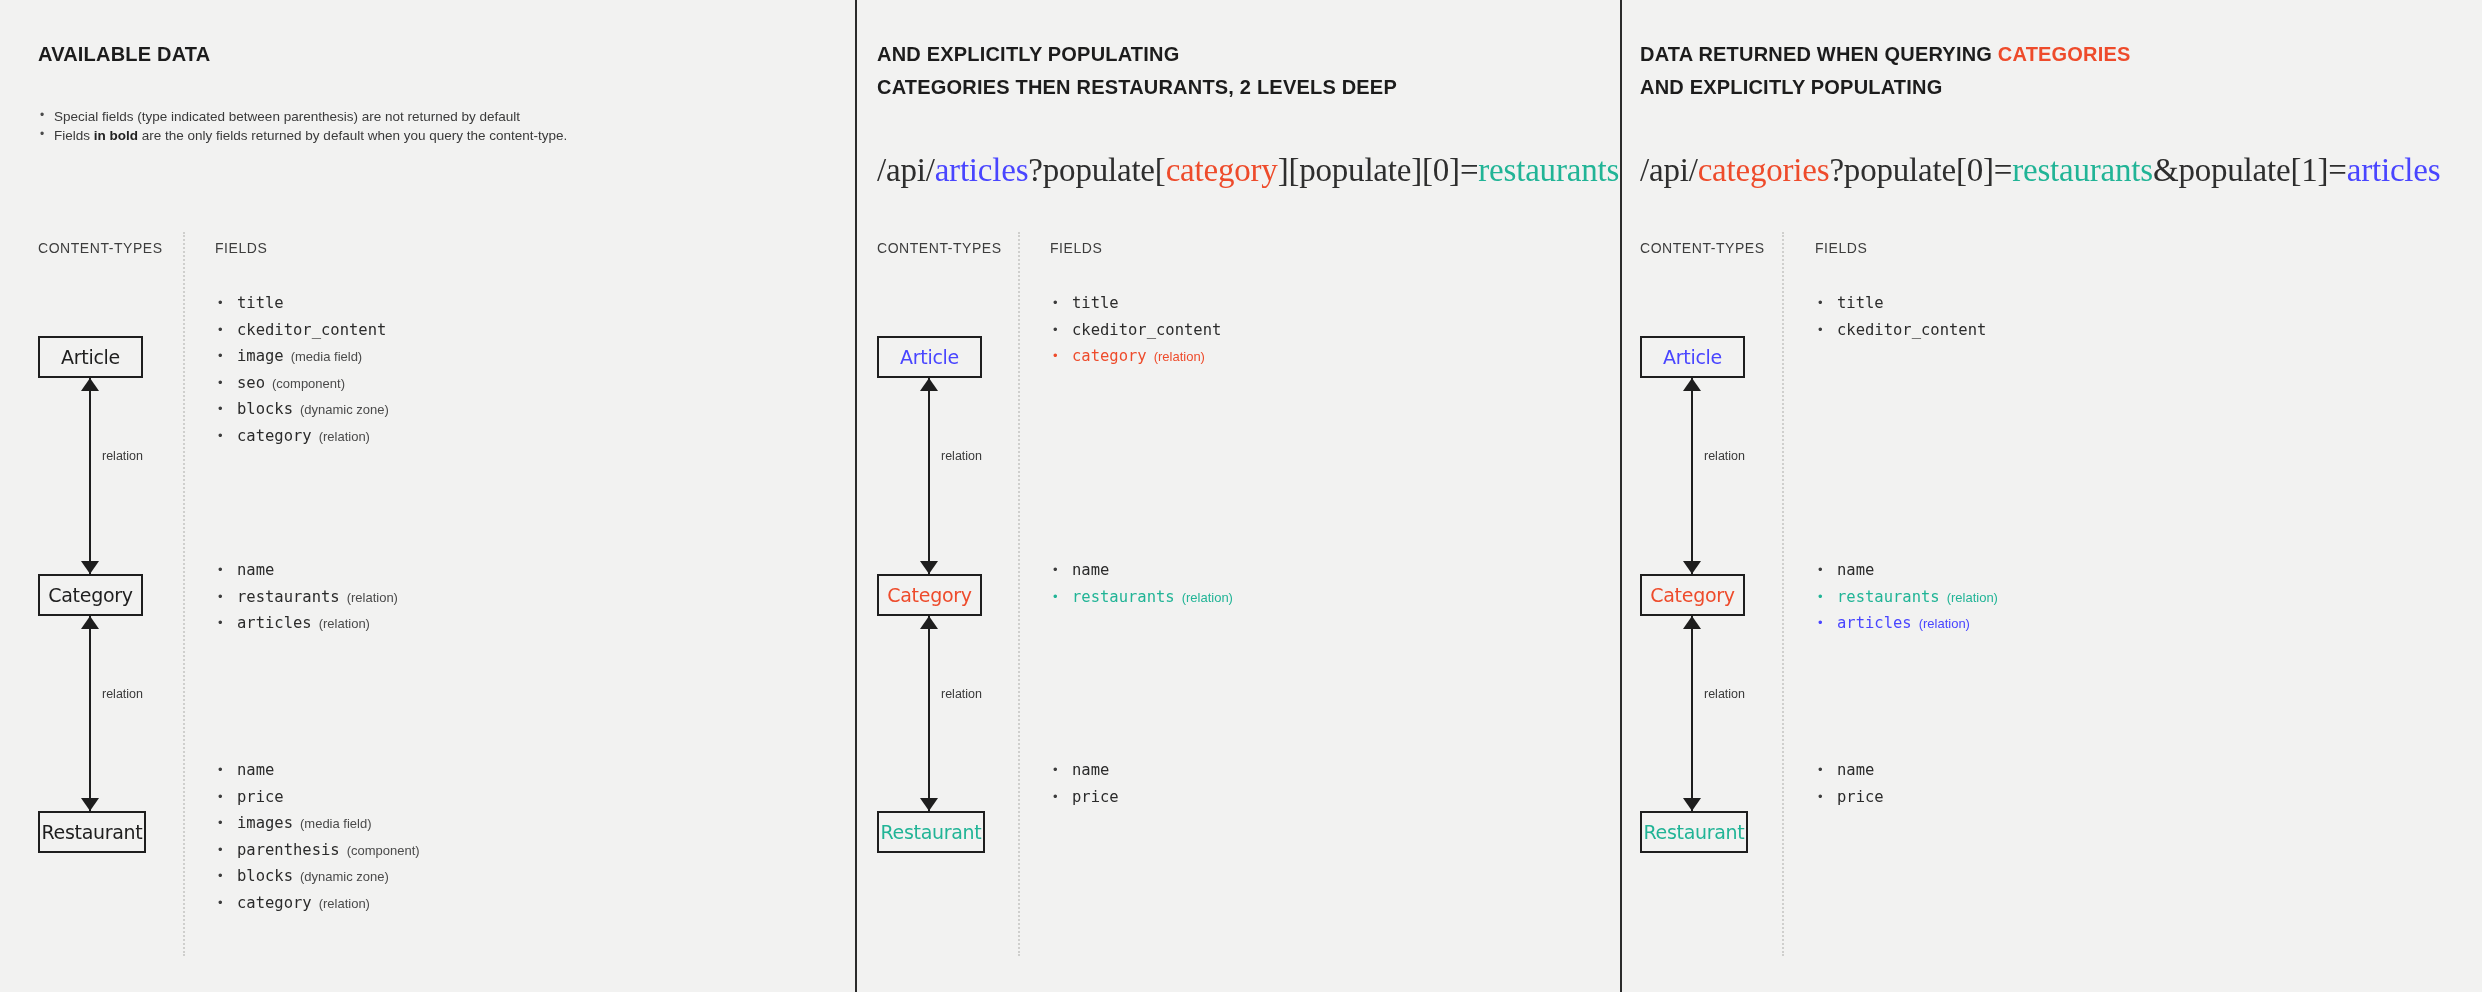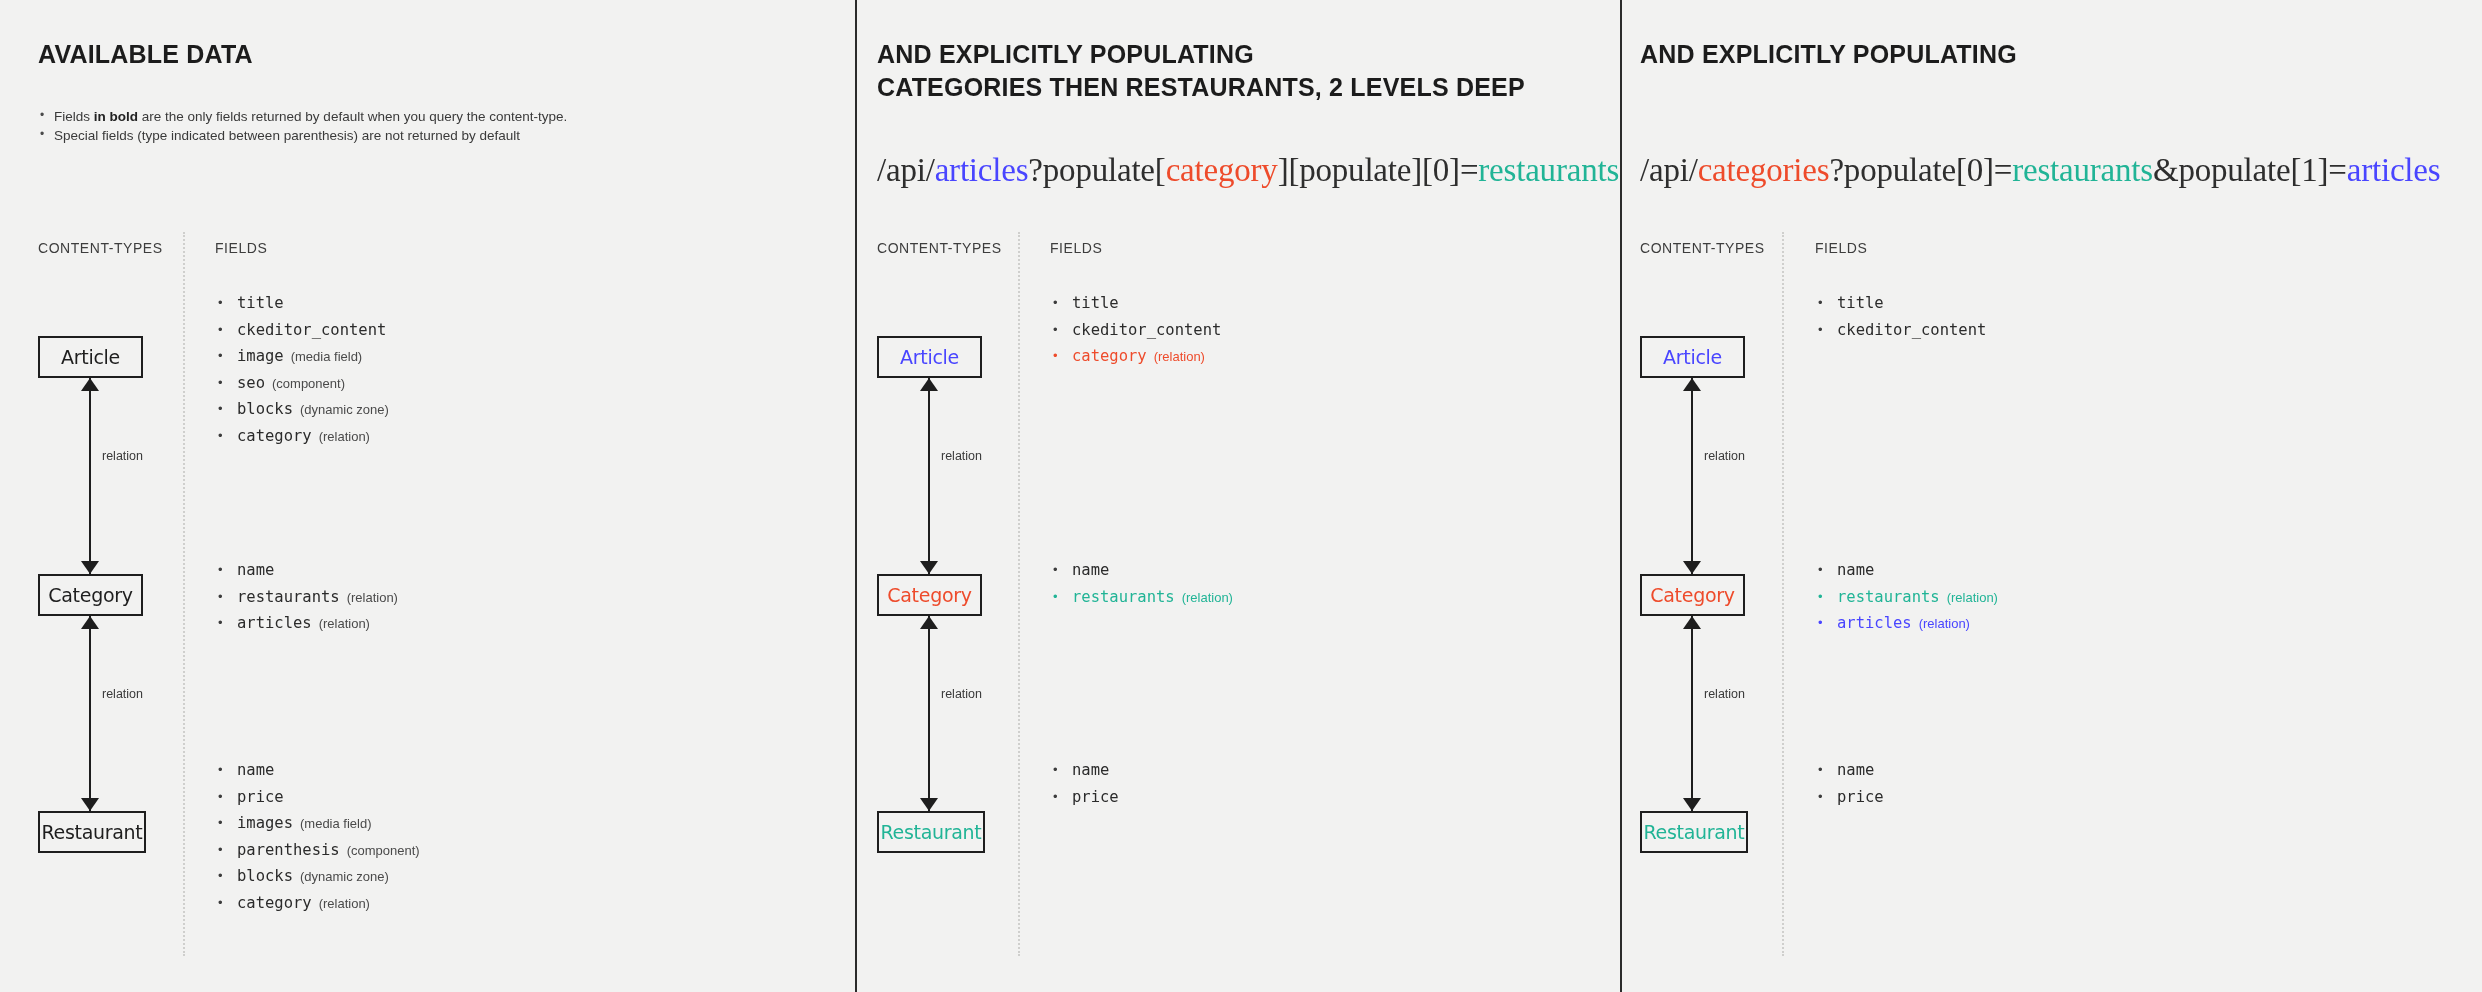--- a/index.html
+++ b/index.html
@@ -13,21 +13,21 @@
 
   
   .col { position: absolute; top: 0; height: 992px; }
   .col-1 { left: 0;    width: 855px; }
   .col-2 { left: 855px; width: 765px; border-left: 2px solid #2b2b2b; }
   .col-3 { left: 1620px; width: 862px; border-left: 2px solid #2b2b2b; }
 
   
   .hdr { position: absolute; }
   .hdr-title {
-    font-size: 25px; font-weight: bold; letter-spacing: .2px;
+    font-size: 20px; font-weight: bold; letter-spacing: .2px;
     color: #1c1c1c; line-height: 33px; white-space: nowrap;
   }
 
   .bullets { margin-top: 19px; }
   .bullets li {
     list-style: none; position: relative;
     font-size: 13.5px; color: #3a3a3a; line-height: 19px;
     padding-left: 16px; white-space: nowrap;
   }
   .bullets li::before {
@@ -104,22 +104,22 @@
 </style>
 <style>.bullets li.no-bullet::before{content:"" !important;}</style></head>
 <body>
 
 <div class="page" id="page">
     <div class="col col-1"></div>
     <div class="hdr" style="left: 38px; top: 38px;">
       <div class="hdr-title">AVAILABLE DATA</div>
     </div>
     <ul class="bullets" style="position: absolute; left: 38px; top: 88px;">
+      <li>Special fields (type indicated between parenthesis) are not returned by default</li>
       <li>Fields <b>in bold</b> are the only fields returned by default when you query the content-type.</li>
-      <li>Special fields (type indicated between parenthesis) are not returned by default</li>
     </ul>
     <div class="sublabel" style="left: 38px; top: 240px;">CONTENT-TYPES</div>
     <div class="sublabel" style="left: 215px; top: 240px;">FIELDS</div>
     <div class="dotted" style="left: 183px;"></div>
     <div class="node" style="left: 38px; top: 336px; color: rgb(30, 30, 30);">Article</div>
     <div class="node" style="left: 38px; top: 574px; color: rgb(30, 30, 30);">Category</div>
     <div class="node wide" style="left: 38px; top: 811px; color: rgb(30, 30, 30);">Restaurant</div>
     <div class="conn" style="left: 89px; top: 378px; height: 196px;"></div>
     <div class="arrow-head arrow-up" style="left: 81px; top: 378px;"></div>
     <div class="arrow-head arrow-down" style="left: 81px; top: 561px;"></div>
@@ -177,20 +177,21 @@
     <div class="fields" style="left: 1050px; top: 557px;">
       <div class="row bold"><span class="fname">name</span></div>
       <div class="row c-teal"><span class="fname">restaurants</span><span class="ftype">(relation)</span></div>
     </div>
     <div class="fields" style="left: 1050px; top: 757px;">
       <div class="row bold"><span class="fname">name</span></div>
       <div class="row bold"><span class="fname">price</span></div>
     </div>
     <div class="col col-3"></div>
     <div class="hdr" style="left: 1640px; top: 38px;">
+      <div class="hdr-title">DATA RETURNED WHEN QUERYING <span style="color: rgb(238, 75, 43);">CATEGORIES</span></div>
       <div class="hdr-title">AND EXPLICITLY POPULATING</div>
     </div>
     <div class="api" style="position: absolute; left: 1640px; top: 152px;"><span style="color: rgb(46, 46, 46);">/api/</span><span style="color: rgb(238, 75, 43);">categories</span><span style="color: rgb(46, 46, 46);">?populate[0]=</span><span style="color: rgb(33, 180, 150);">restaurants</span><span style="color: rgb(46, 46, 46);">&amp;populate[1]=</span><span style="color: rgb(73, 69, 255);">articles</span></div>
     <div class="sublabel" style="left: 1640px; top: 240px;">CONTENT-TYPES</div>
     <div class="sublabel" style="left: 1815px; top: 240px;">FIELDS</div>
     <div class="dotted" style="left: 1782px;"></div>
     <div class="node" style="left: 1640px; top: 336px; color: rgb(73, 69, 255);">Article</div>
     <div class="node" style="left: 1640px; top: 574px; color: rgb(238, 75, 43);">Category</div>
     <div class="node wide" style="left: 1640px; top: 811px; color: rgb(33, 180, 150);">Restaurant</div>
     <div class="conn" style="left: 1691px; top: 378px; height: 196px;"></div>

